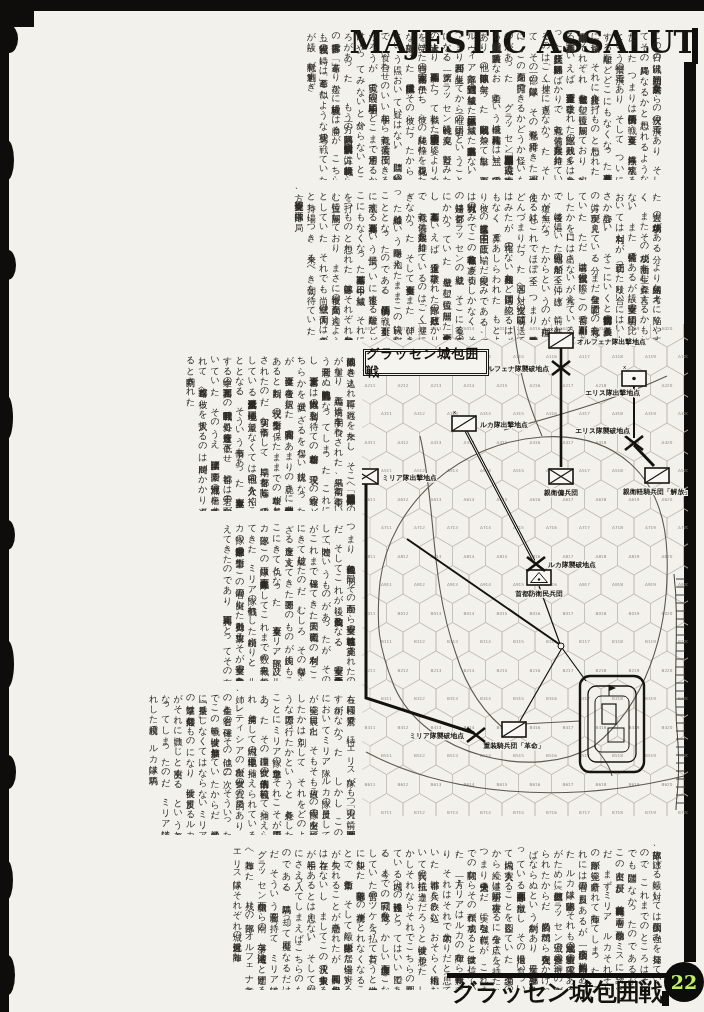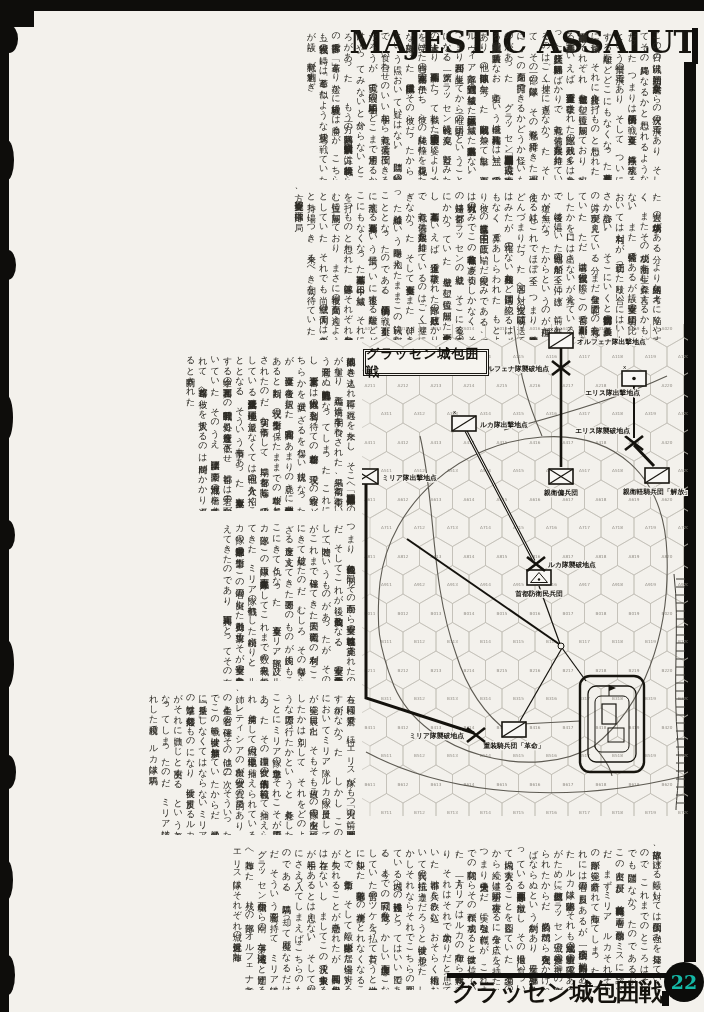--- a/index.html
+++ b/index.html
@@ -14,21 +14,21 @@
          color:#2b2923;text-align:justify;}
   .map-wrap{position:absolute;left:362px;top:324px;width:326px;height:492px;}
   .map-title{position:absolute;left:363px;top:349px;width:120px;height:21px;
              border:3px double #1b1914;background:#f6f4ef;display:flex;align-items:center;
              justify-content:center;font-weight:bold;font-size:13px;letter-spacing:1px;color:#14120d;}
   .foot-rule{position:absolute;left:447px;top:973px;width:226px;height:5px;background:#0e0d0b;}
   .foot-title{position:absolute;left:452px;top:976px;font-size:24px;font-weight:bold;
               letter-spacing:-1px;color:#14120d;}
   .foot-sq{position:absolute;left:662px;top:991px;width:7px;height:15px;background:#0e0d0b;}
   .page-circle{position:absolute;left:664px;top:962px;width:40px;height:40px;border-radius:50%;
-               background:#0c0c0a;color:#14b8a6;display:flex;align-items:center;justify-content:center;
+               background:#0c0c0a;color:#bef264;display:flex;align-items:center;justify-content:center;
                font-size:19px;font-weight:bold;}
   svg text{font-family:"DejaVu Sans","Liberation Sans",sans-serif;}
 </style>
 </head>
 <body>
 
 <div class="page">
 
   <div class="bar" style="left:0;top:0;width:9px;height:1012px;"></div>
   <div class="blob" style="left:0;top:25px;width:18px;height:28px;"></div>

